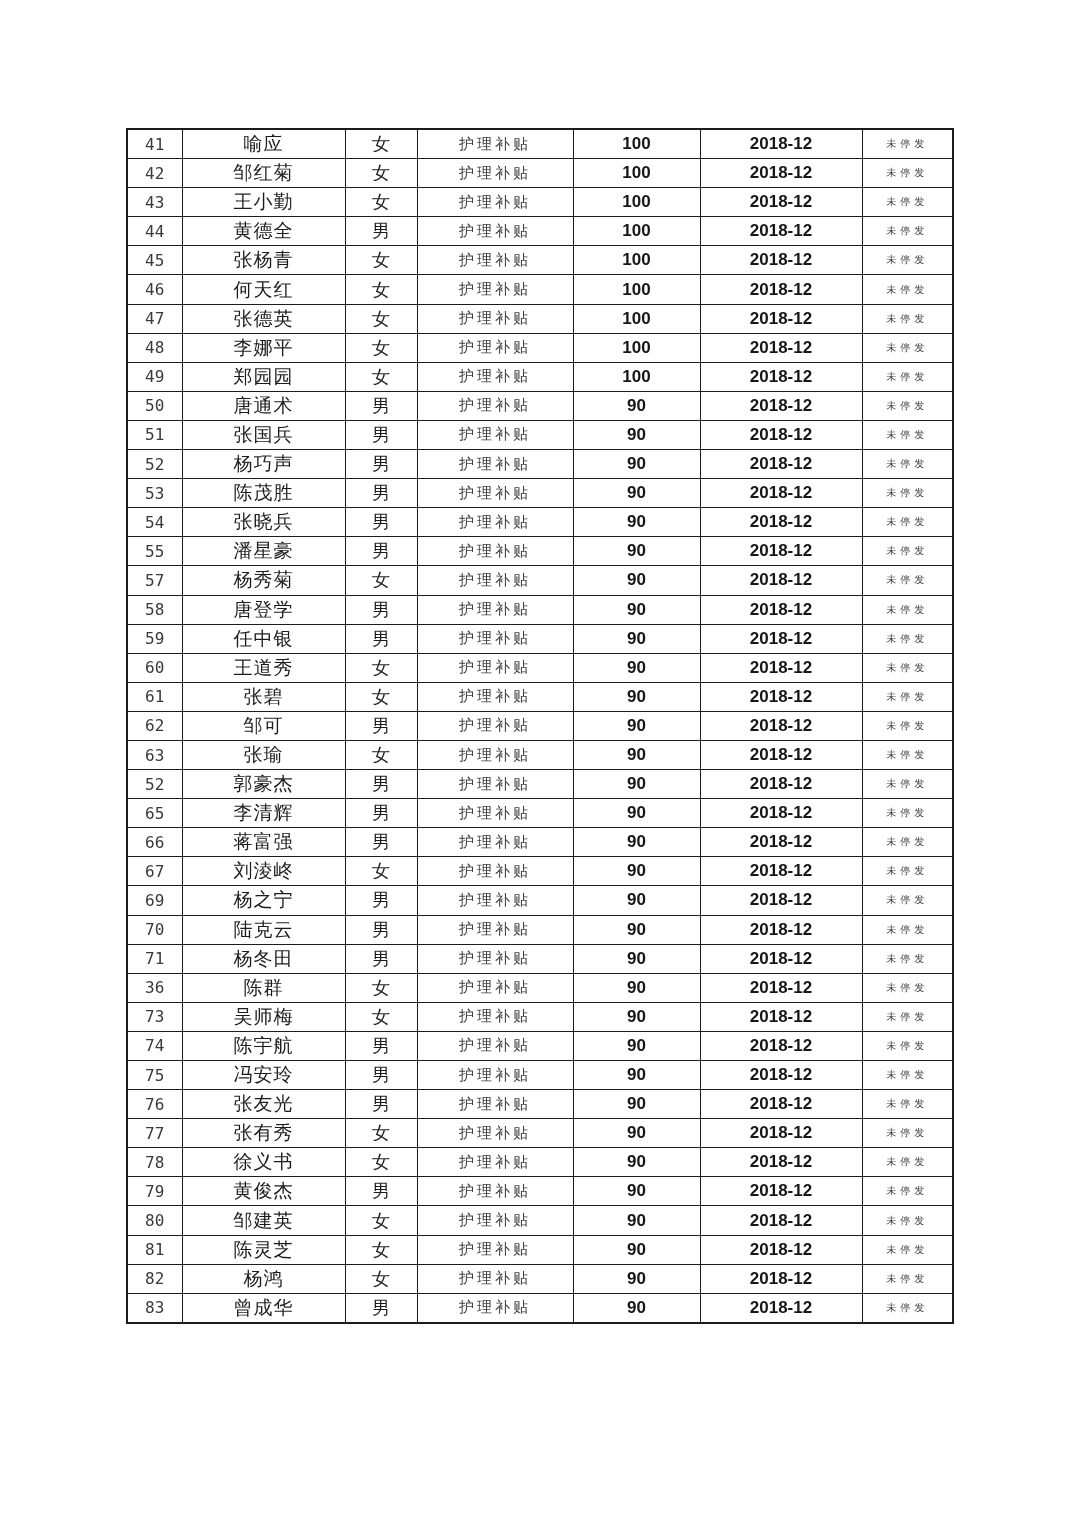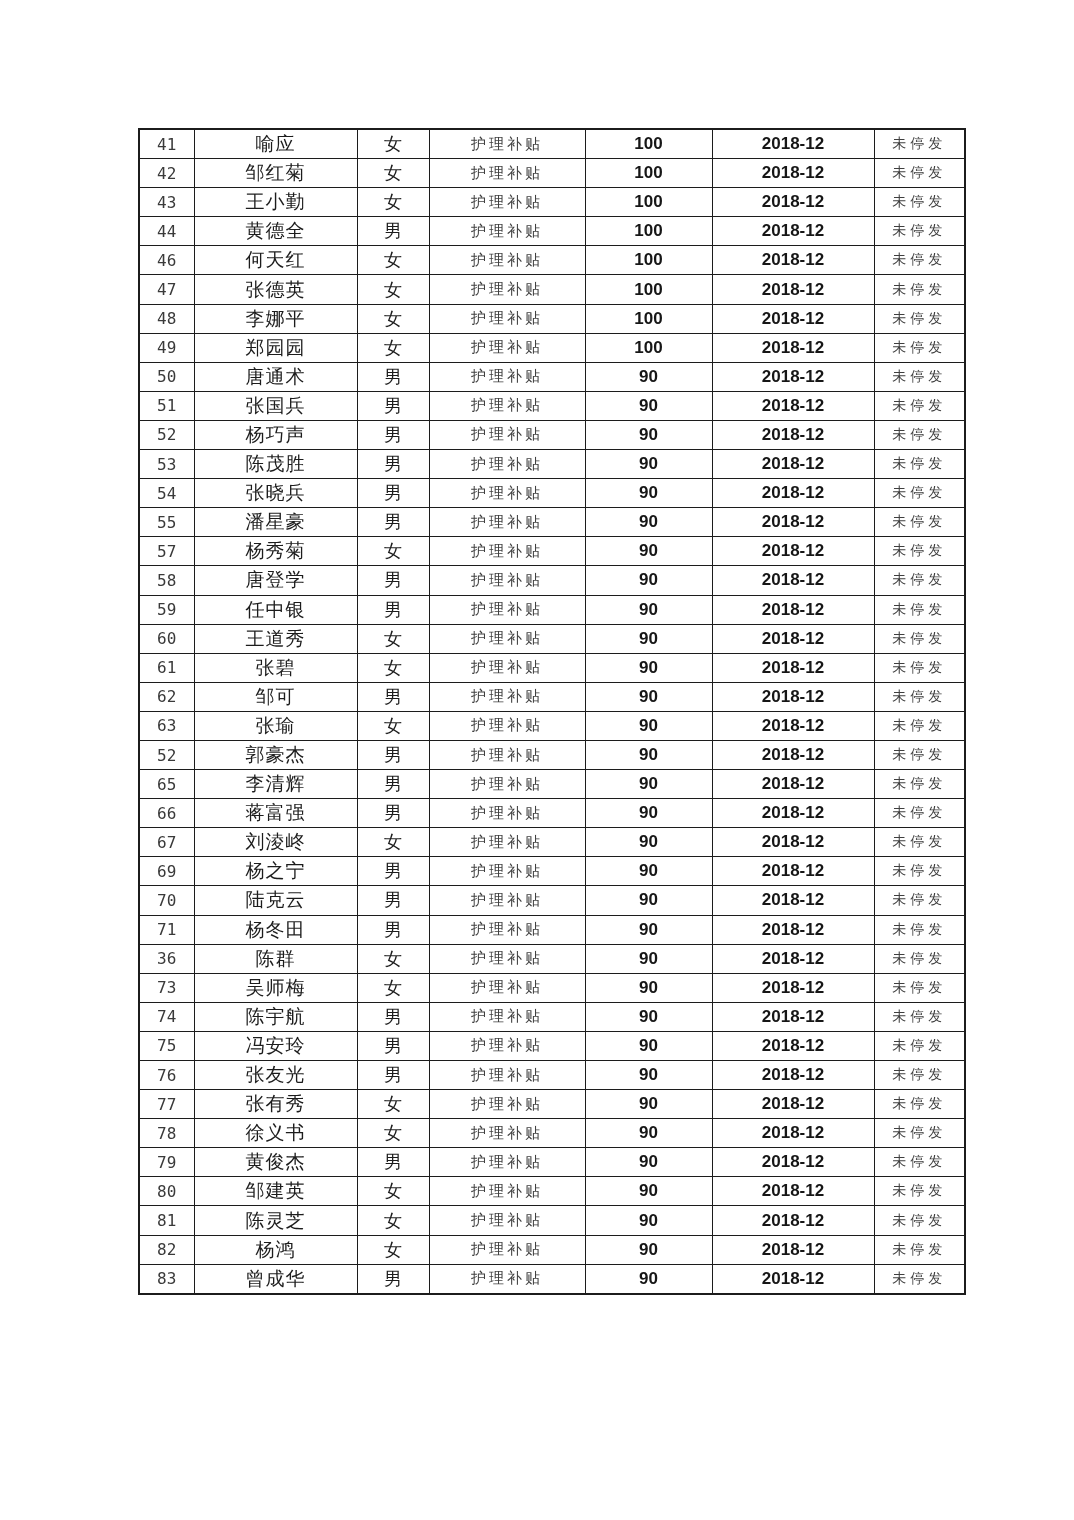--- a/index.html
+++ b/index.html
@@ -13,21 +13,21 @@
     height: 1520px;
     font-family: "Liberation Serif", serif;
   }
   .page {
     position: absolute;
     inset: 0;
     background: #ffffff;
   }
   table.subsidy-table {
     position: absolute;
-    left: 138px;
+    left: 126px;
     top: 128px;
     width: 826px;
     border-collapse: collapse;
     table-layout: fixed;
     border: 2px solid #1c1c1c;
   }
   table.subsidy-table td {
     border: 1px solid #1c1c1c;
     height: 28.1px;
     padding: 0;
@@ -60,21 +60,21 @@
     color: #3f3f3f;
   }
   .c-amount, .c-month {
     font-family: "Liberation Sans", sans-serif;
     font-weight: 700;
     font-size: 17px;
     color: #161616;
   }
   .c-status {
     font-family: "Liberation Serif", serif;
-    font-size: 14px;
+    font-size: 10px;
     letter-spacing: 4px;
     color: #3f3f3f;
   }
 </style>
 </head>
 <body>
 
 <div class="page">
   <table class="subsidy-table">
     <colgroup>
@@ -120,20 +120,29 @@
   <tr>
     <td class="c-index">44</td>
     <td class="c-name">黄德全</td>
     <td class="c-gender">男</td>
     <td class="c-type">护理补贴</td>
     <td class="c-amount">100</td>
     <td class="c-month">2018-12</td>
     <td class="c-status">未停发</td>
   </tr>
 
+  <tr>
+    <td class="c-index">45</td>
+    <td class="c-name">张杨青</td>
+    <td class="c-gender">女</td>
+    <td class="c-type">护理补贴</td>
+    <td class="c-amount">100</td>
+    <td class="c-month">2018-12</td>
+    <td class="c-status">未停发</td>
+  </tr>
 
   <tr>
     <td class="c-index">46</td>
     <td class="c-name">何天红</td>
     <td class="c-gender">女</td>
     <td class="c-type">护理补贴</td>
     <td class="c-amount">100</td>
     <td class="c-month">2018-12</td>
     <td class="c-status">未停发</td>
   </tr>

